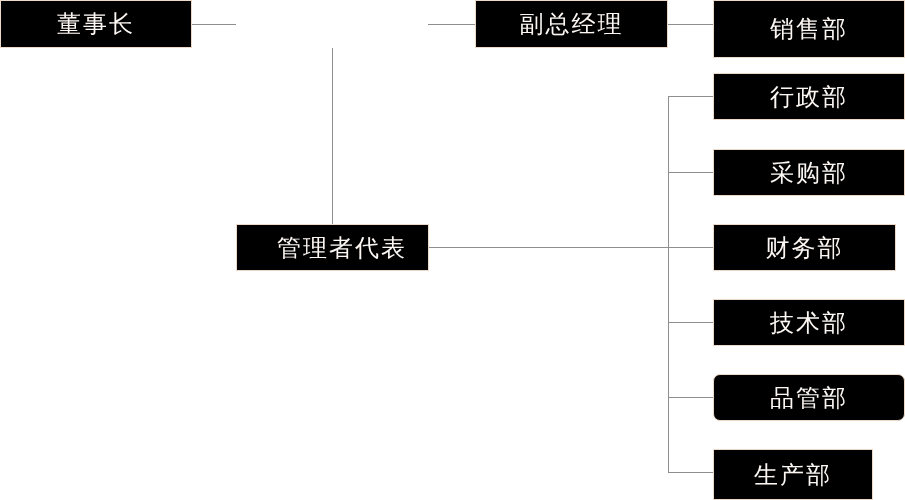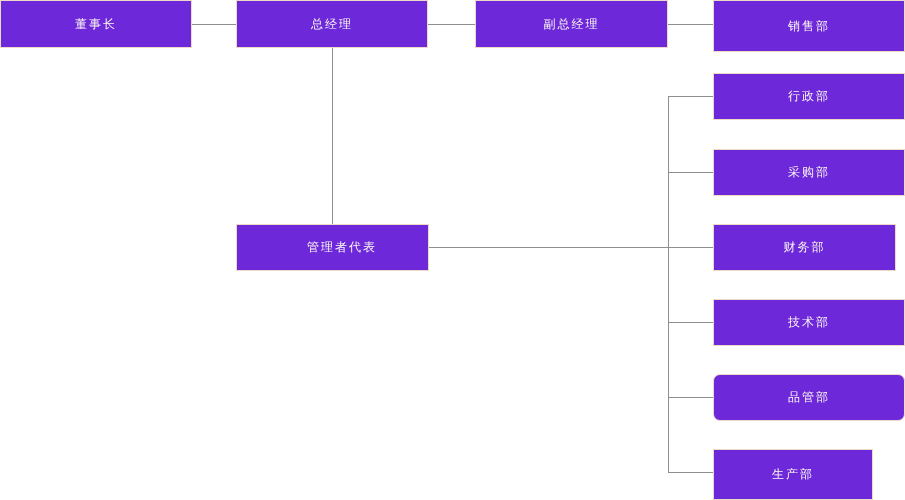--- a/index.html
+++ b/index.html
@@ -7,37 +7,37 @@
     position: relative;
     width: 905px;
     height: 500px;
     background: #ffffff;
     overflow: hidden;
     font-family: "DejaVu Sans", "Liberation Sans", sans-serif;
   }
   .node {
     position: absolute;
     box-sizing: border-box;
-    background: #6d28d9;
+    background: #000000;
     border: 1px solid #ecd9c7;
     color: #fcf7f3;
-    font-size: 12px;
+    font-size: 24px;
     letter-spacing: 2px;
     display: flex;
     align-items: center;
     justify-content: center;
     white-space: nowrap;
   }
   .line { position: absolute; background: #8e8e8e; }
 
   
   .n-chairman     { left: 0;     top: 0; width: 192px; height: 48px; }
   .n-gm           { left: 236px; top: 0; width: 192px; height: 48px; }
   .n-dgm          { left: 475px; top: 0; width: 193px; height: 48px; }
-  .n-sales        { left: 713px; top: 0; width: 192px; height: 52px; }
+  .n-sales        { left: 713px; top: 0; width: 192px; height: 58px; }
   
   .n-admin        { left: 713px; top: 73px;  width: 192px; height: 47px; }
   .n-purchasing   { left: 713px; top: 149px; width: 192px; height: 47px; }
   .n-finance      { left: 713px; top: 224px; width: 183px; height: 47px; }
   .n-tech         { left: 713px; top: 299px; width: 192px; height: 47px; }
   .n-quality      { left: 713px; top: 374px; width: 192px; height: 47px; border-radius: 7px; }
   .n-production   { left: 713px; top: 449px; width: 160px; height: 51px; }
   
   .n-mgmtrep      { left: 236px; top: 224px; width: 193px; height: 47px; padding-left: 19px; }
 
@@ -67,23 +67,20 @@
   <div class="line l-trunk"></div>
   <div class="line l-stub-admin"></div>
   <div class="line l-stub-purch"></div>
   <div class="line l-stub-tech"></div>
   <div class="line l-stub-quality"></div>
   <div class="line l-stub-prod"></div>
 
   <div class="node n-chairman">
     <span>董事长</span>
   </div>
-  <div class="node n-gm">
-    <span>总经理</span>
-  </div>
   <div class="node n-dgm">
     <span>副总经理</span>
   </div>
   <div class="node n-sales">
     <span>销售部</span>
   </div>
   <div class="node n-admin">
     <span>行政部</span>
   </div>
   <div class="node n-purchasing">

